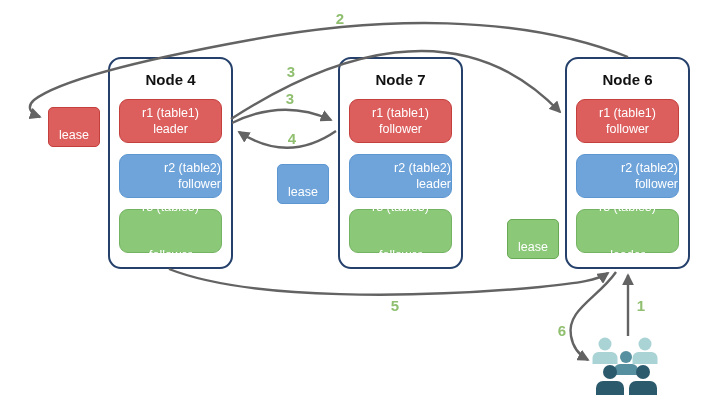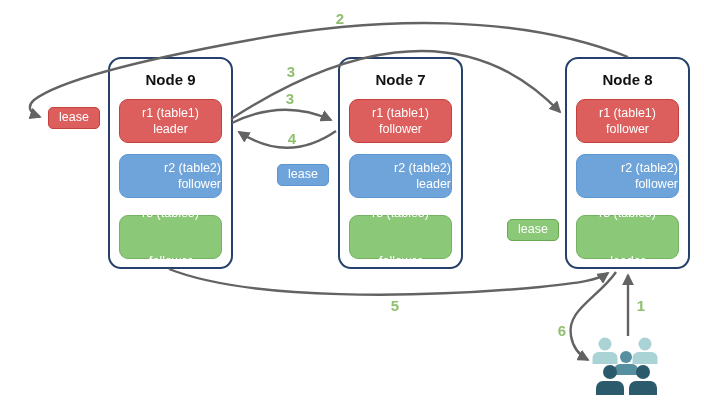--- a/index.html
+++ b/index.html
@@ -16,44 +16,44 @@
   }
   .replica {
     position:absolute; left:9px; right:9px; height:44px; box-sizing:border-box;
     border-radius:9px; color:#ffffff; font-size:12.5px; line-height:1.3;
     display:flex; flex-direction:column; align-items:center; justify-content:center;
     text-align:center;
   }
   .replica.red   { background:#dc5f5e; border:1.5px solid #c4403d; }
   .replica.blue  { background:#6fa4da; border:1.5px solid #5d97d1; }
   .replica.green { background:#8bc878; border:1.5px solid #74b362; }
-  .pos-r1 { top:40px; } .pos-r2 { top:95px;align-items:flex-end; } .pos-r3 { top:156px;gap:32px; }
+  .pos-r1 { top:40px; } .pos-r2 { top:95px;align-items:flex-end; } .pos-r3 { top:150px;gap:32px; }
 
   .lease {
     position:absolute; z-index:3; color:#ffffff; font-size:12.5px;
-    padding:2px 10px 3px 10px; border-radius:5px; line-height:1.2;
+    padding:20px 10px 3px 10px; border-radius:5px; line-height:1.2;
   }
   .lease.red   { left:48px;  top:107px; background:#dc5f5e; border:1.5px solid #c4403d; }
   .lease.blue  { left:277px; top:164px; background:#6fa4da; border:1.5px solid #5d97d1; }
   .lease.green { left:507px; top:219px; background:#8bc878; border:1.5px solid #69a855; }
 
   .step {
     position:absolute; z-index:3; transform:translate(-50%,-50%);
     color:#8fbf6f; font-weight:bold; font-size:15px;
   }
   .arrows { position:absolute; left:0; top:0; z-index:2; pointer-events:none; }
   .users  { position:absolute; left:586px; top:331px; z-index:2; }
 </style>
 </head>
 <body>
 
 <div class="canvas">
 
   <div class="node" style="left:108px">
-    <div class="node-title">Node 9</div>
+    <div class="node-title">Node 4</div>
     <div class="replica red pos-r1">
       <span>r1 (table1)</span>
       <span>leader</span>
     </div>
     <div class="replica blue pos-r2">
       <span>r2 (table2)</span>
       <span>follower</span>
     </div>
     <div class="replica green pos-r3">
       <span>r3 (table3)</span>
@@ -71,21 +71,21 @@
       <span>r2 (table2)</span>
       <span>leader</span>
     </div>
     <div class="replica green pos-r3">
       <span>r3 (table3)</span>
       <span>follower</span>
     </div>
   </div>
 
   <div class="node" style="left:565px">
-    <div class="node-title">Node 8</div>
+    <div class="node-title">Node 6</div>
     <div class="replica red pos-r1">
       <span>r1 (table1)</span>
       <span>follower</span>
     </div>
     <div class="replica blue pos-r2">
       <span>r2 (table2)</span>
       <span>follower</span>
     </div>
     <div class="replica green pos-r3">
       <span>r3 (table3)</span>

